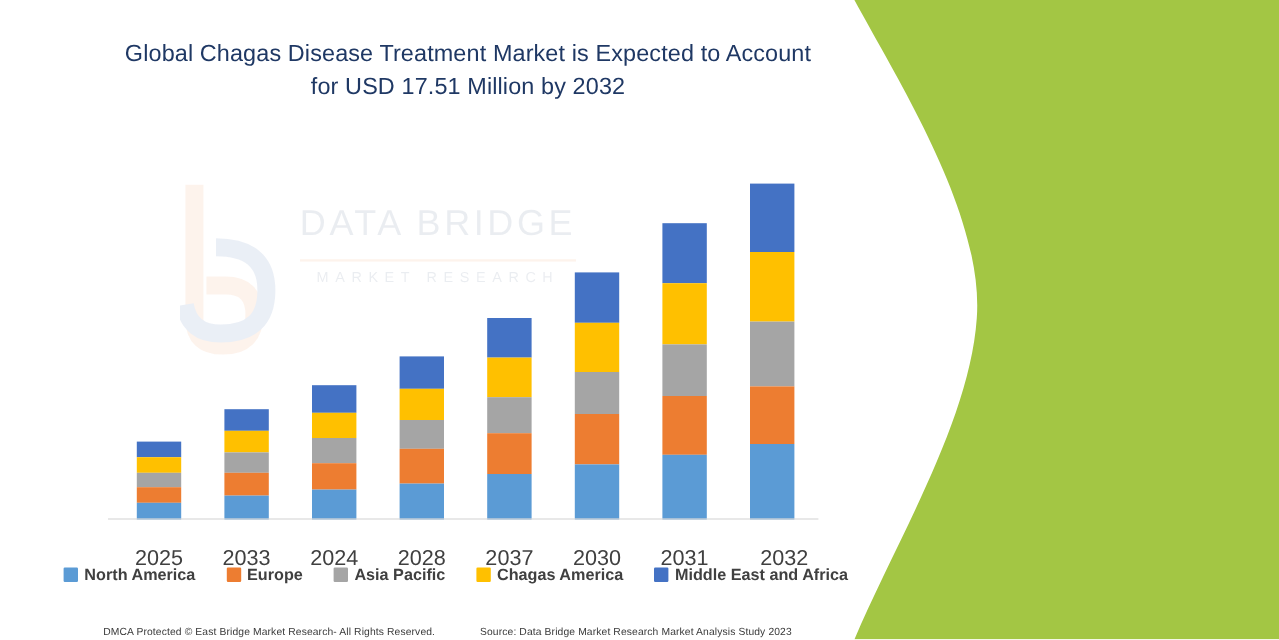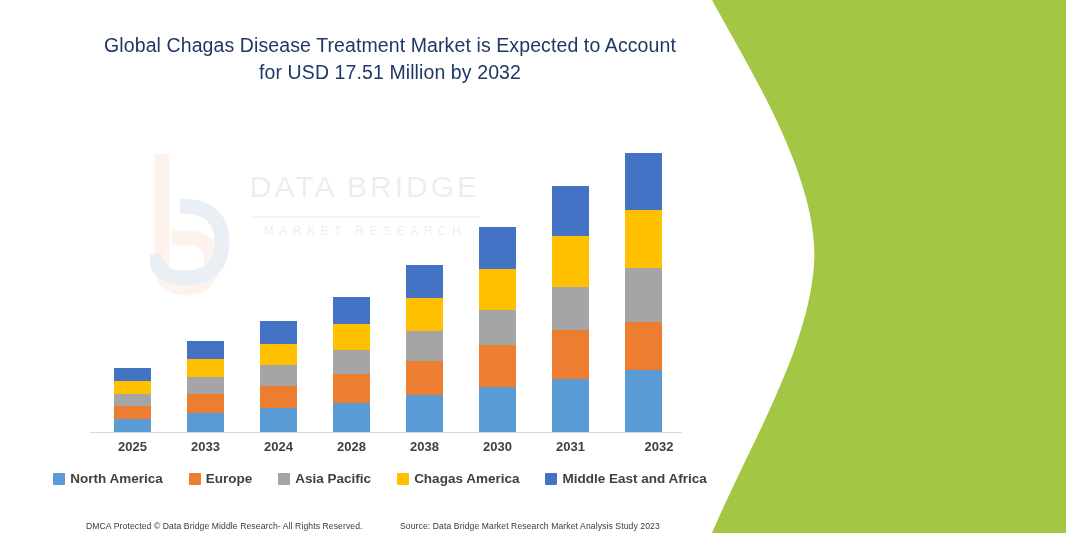--- a/index.html
+++ b/index.html
@@ -44,22 +44,22 @@
   }
   .bar-group{
     position:absolute;bottom:0;width:37px;
     display:flex;flex-direction:column;justify-content:flex-end;
   }
   .seg{width:100%;display:block;}
 
   
   #x-axis{position:absolute;left:96px;top:423px;width:584px;height:22px;}
   .x-tick{
-    position:absolute;width:60px;text-align:center;top:0;
-    font-size:13px;font-weight:bold;color:#404040;
+    position:absolute;width:60px;text-align:center;top:16px;
+    font-size:18px;font-weight:normal;color:#404040;
   }
 
   
   #legend{
     position:absolute;left:0;top:455px;width:760px;
     display:flex;justify-content:center;align-items:center;gap:26px;
     flex-wrap:nowrap;
   }
   .legend-item{display:flex;align-items:center;gap:5px;}
   .legend-swatch{width:12px;height:12px;display:block;border-radius:1px;}
@@ -150,21 +150,21 @@
           <div class="seg" style="height: 48.3067px; background: rgb(237, 125, 49);"></div>
           <div class="seg" style="height: 62.6198px; background: rgb(91, 155, 213);"></div>
         </div>
       </div>
     <div id="baseline"></div>
     <div id="x-axis">
         <div class="x-tick" style="left: 6.5px;">2025</div>
         <div class="x-tick" style="left: 79.5px;">2033</div>
         <div class="x-tick" style="left: 152.5px;">2024</div>
         <div class="x-tick" style="left: 225.5px;">2028</div>
-        <div class="x-tick" style="left: 298.5px;">2038</div>
+        <div class="x-tick" style="left: 298.5px;">2037</div>
         <div class="x-tick" style="left: 371.5px;">2030</div>
         <div class="x-tick" style="left: 444.5px;">2031</div>
         <div class="x-tick" style="left: 517.5px; text-align: right;">2032</div>
       </div>
 
     <div id="legend">
         <div class="legend-item">
           <span class="legend-swatch" style="background: rgb(91, 155, 213);"></span>
           <span class="legend-label">North America</span>
         </div>
@@ -180,21 +180,21 @@
           <span class="legend-swatch" style="background: rgb(255, 192, 0);"></span>
           <span class="legend-label">Chagas America</span>
         </div>
         <div class="legend-item">
           <span class="legend-swatch" style="background: rgb(68, 114, 196);"></span>
           <span class="legend-label">Middle East and Africa</span>
         </div>
       </div>
 
     <div id="footer">
-      <div id="footer-left">DMCA Protected © Data Bridge Middle Research- All Rights Reserved.</div>
+      <div id="footer-left">DMCA Protected © East Bridge Market Research- All Rights Reserved.</div>
       <div id="footer-right">Source: Data Bridge Market Research Market Analysis Study 2023</div>
     </div>
   </div>
 
   <div id="right-panel">
     <svg id="green-shape" viewBox="0 0 376 533" preserveAspectRatio="none">
       <path d="M22,0 C60,70 130,180 124,265 C118,352 56,452 22,533 L376,533 L376,0 Z" fill="#A3C644"></path>
     </svg>
 
   </div>

